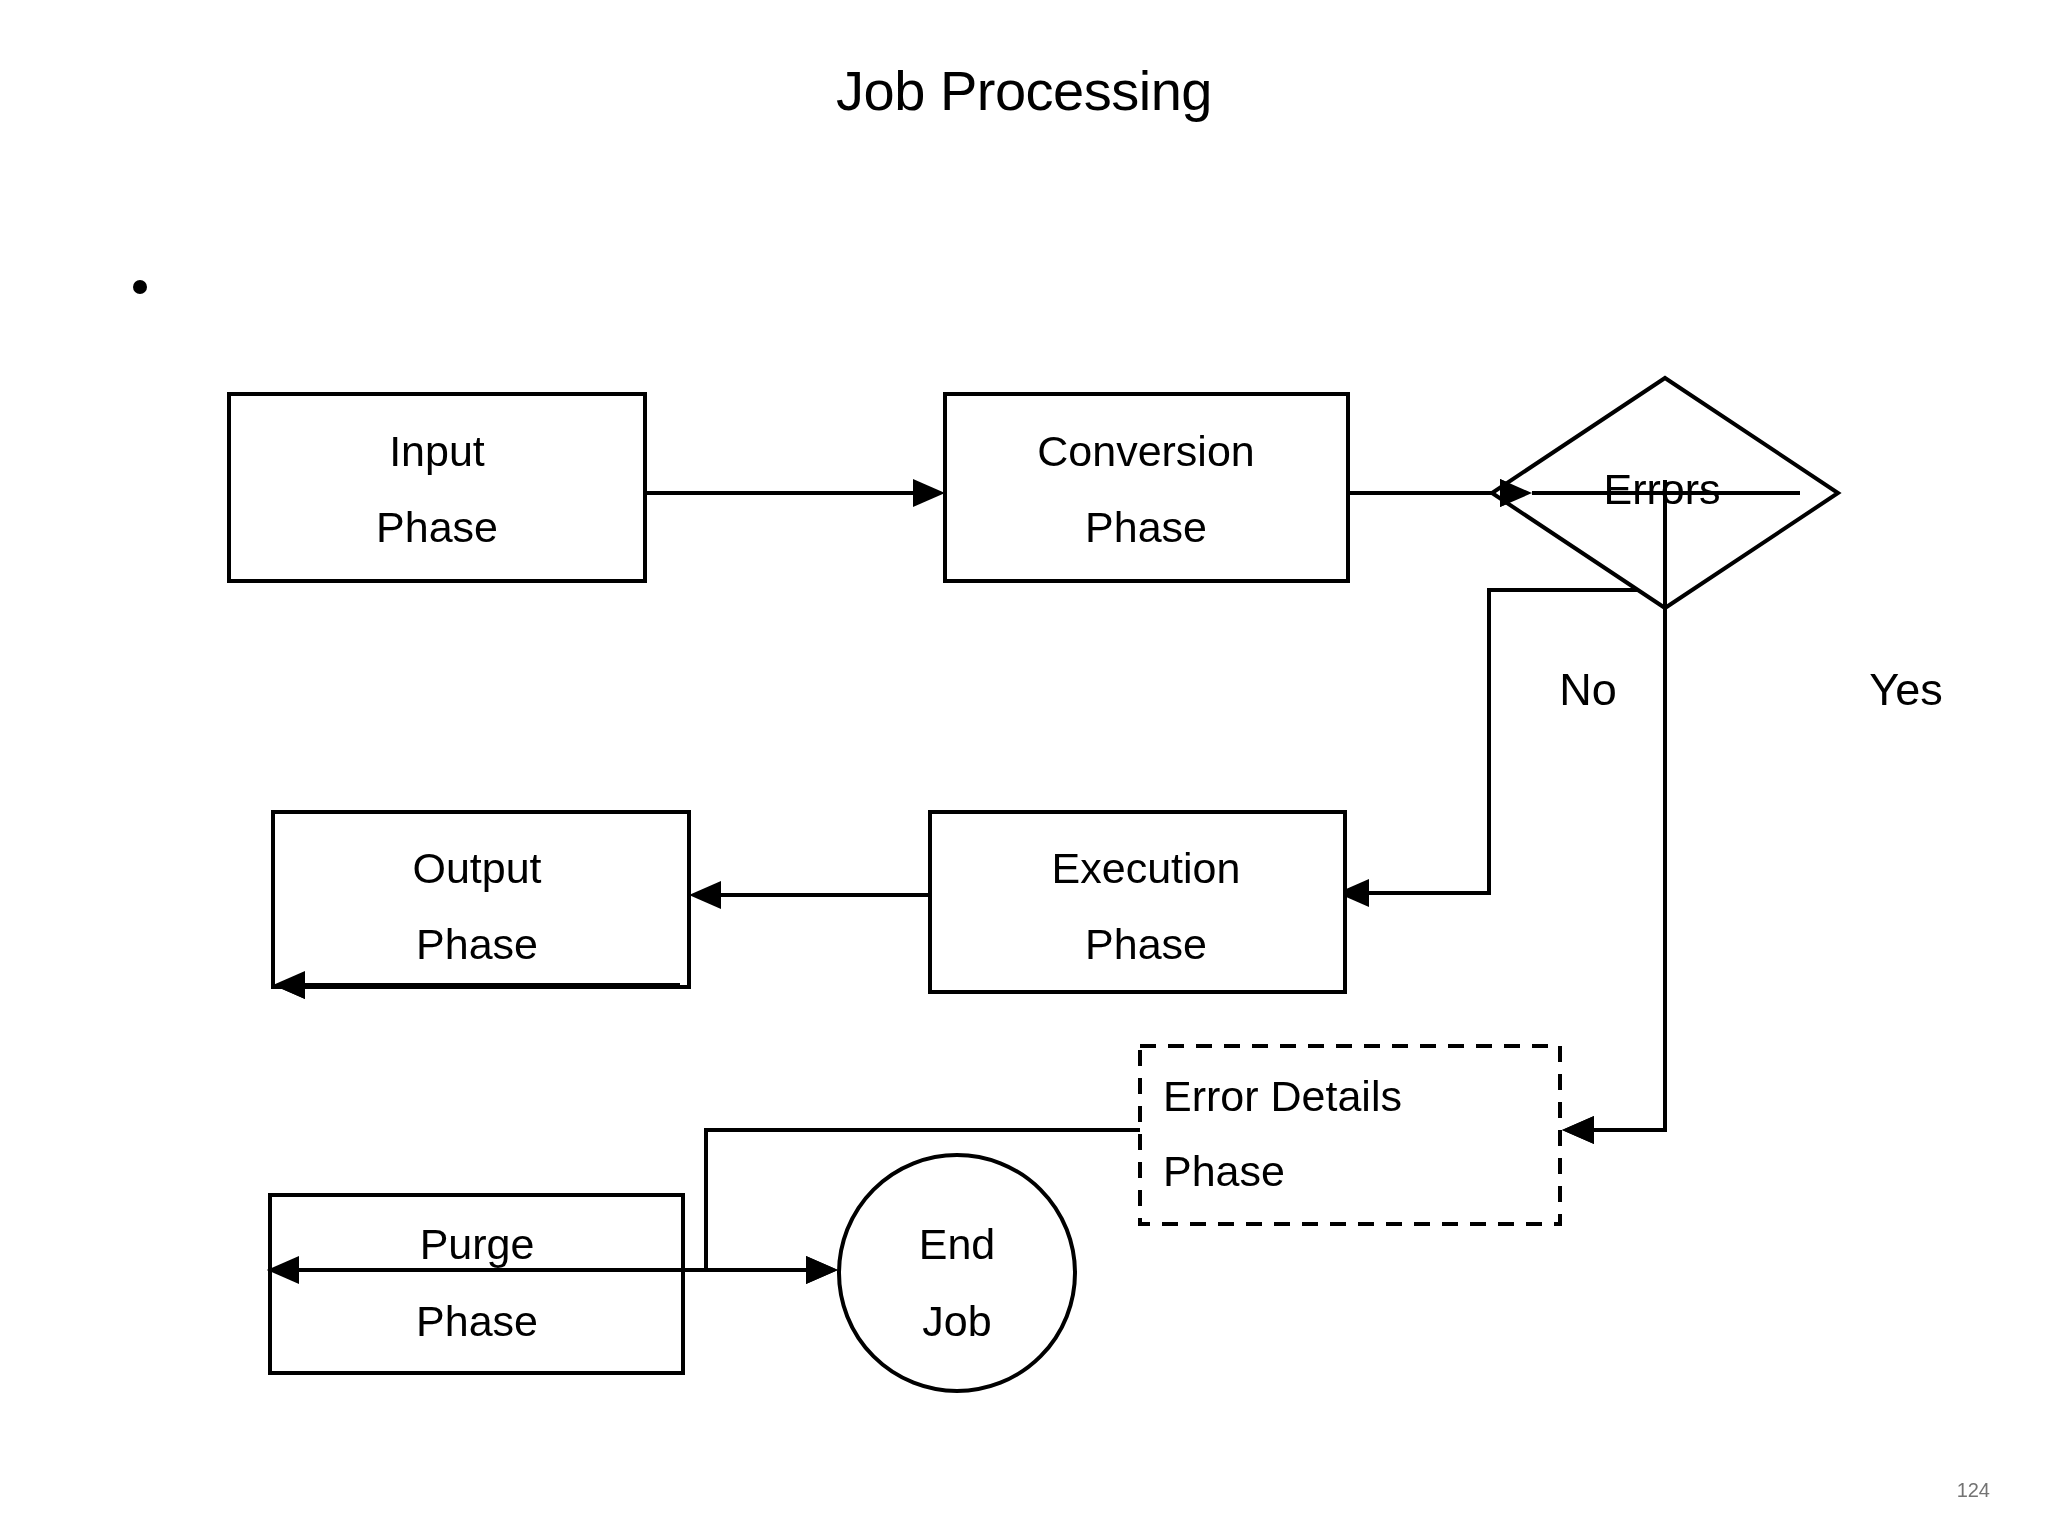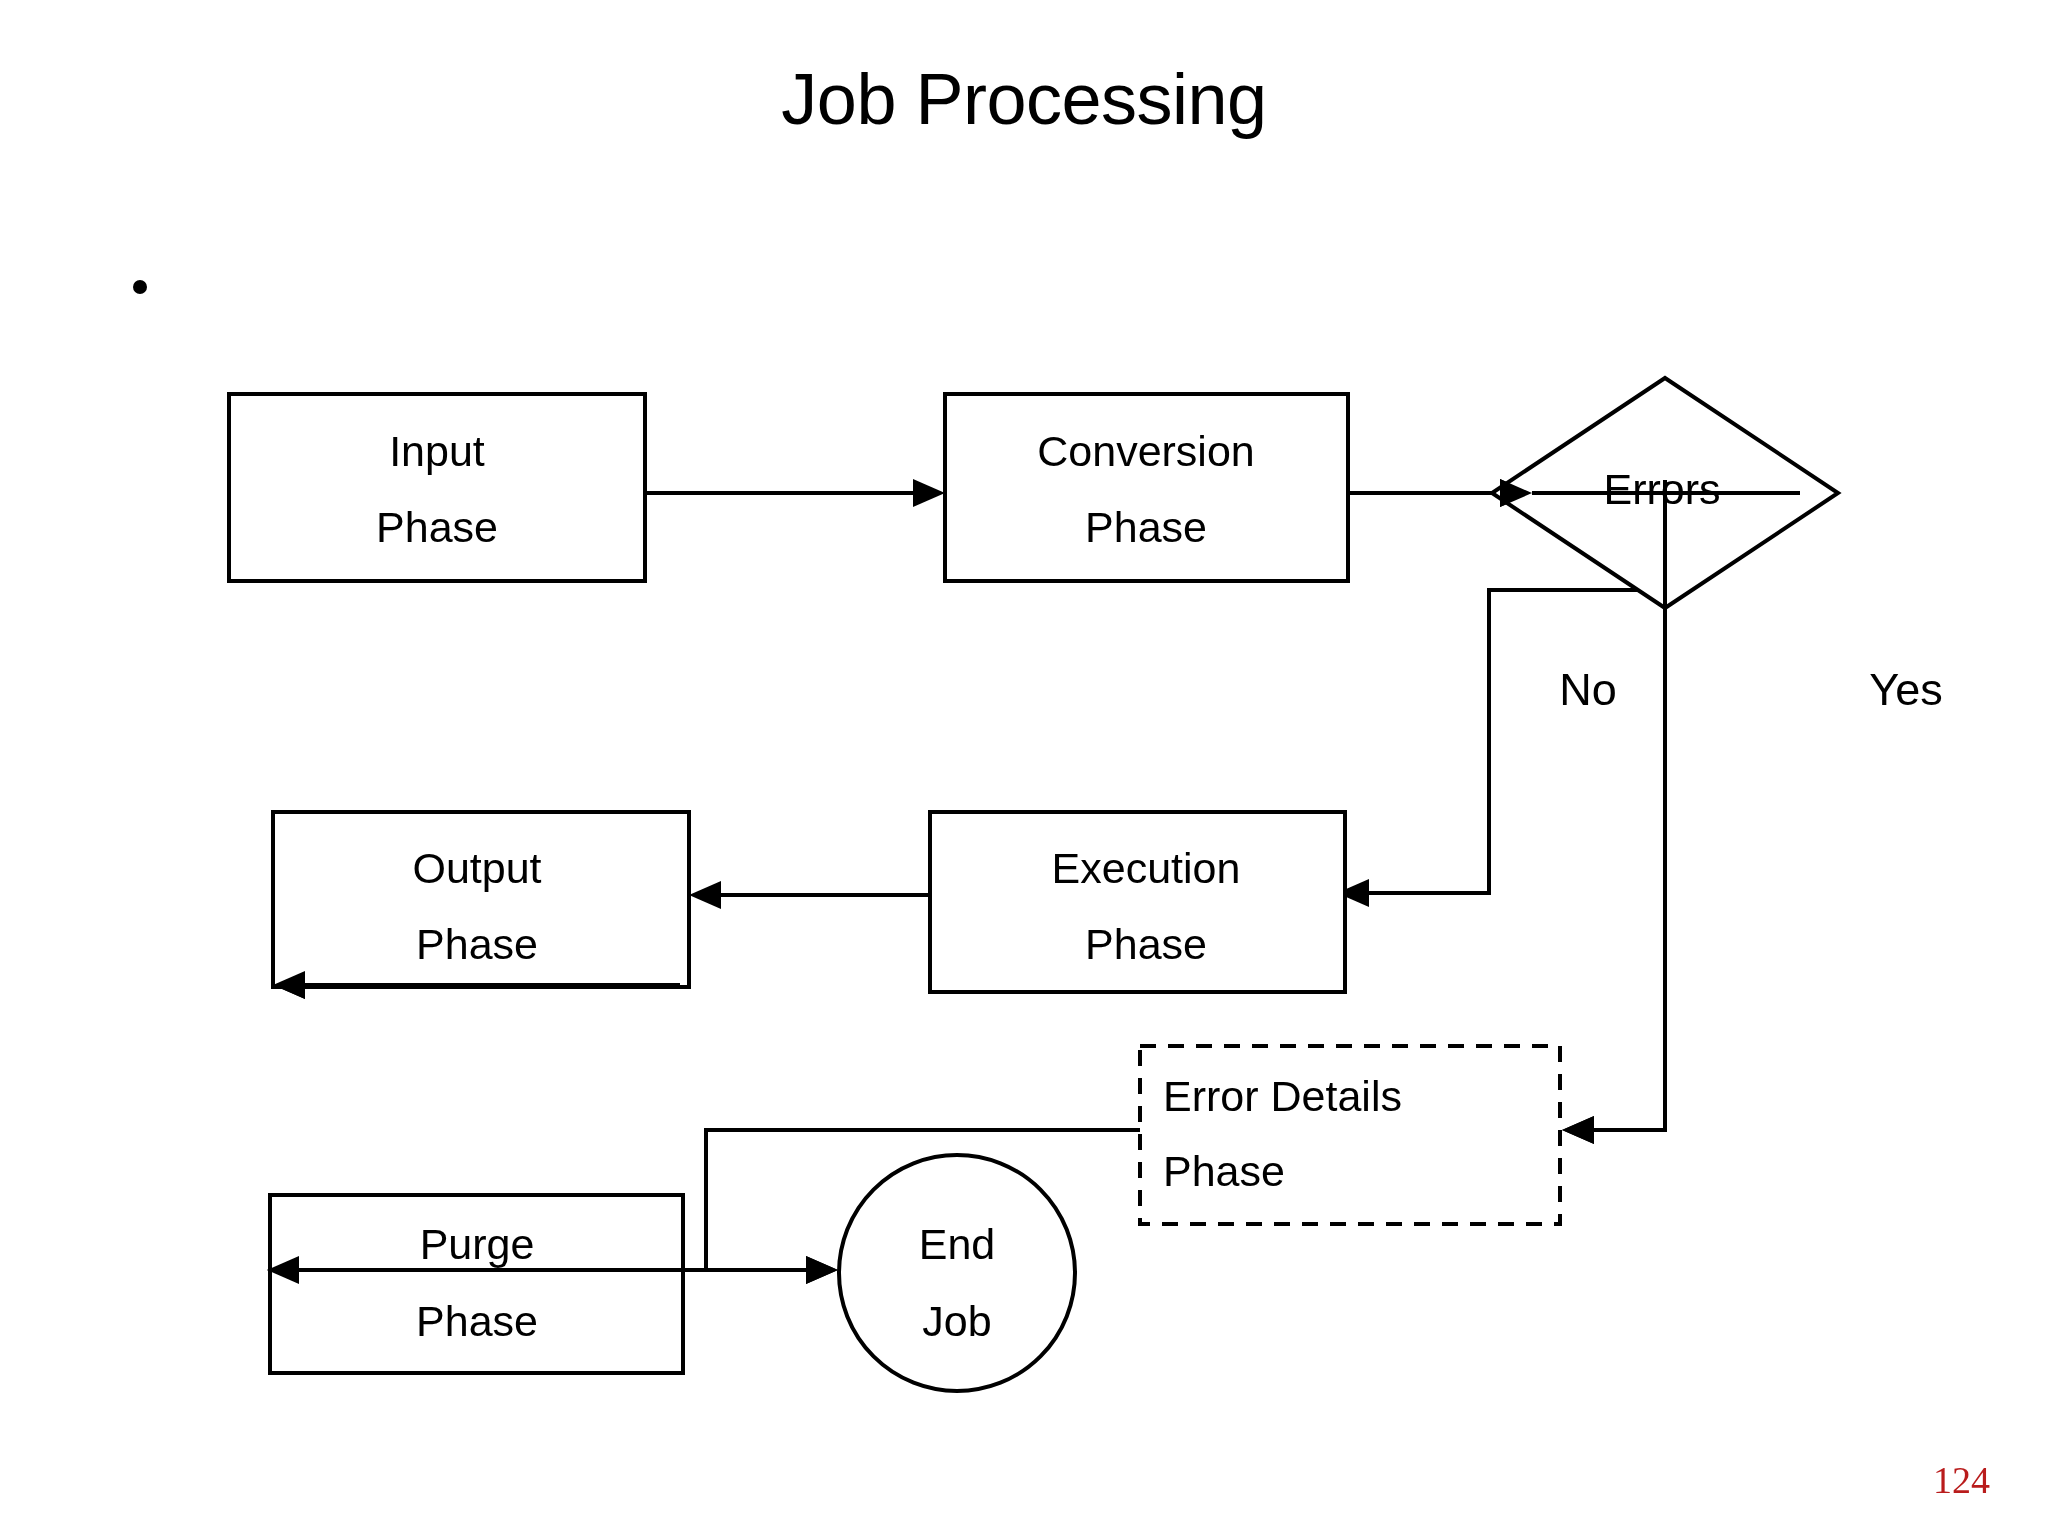--- a/index.html
+++ b/index.html
@@ -22,21 +22,21 @@
   }
 
   
   .slide-title {
     position: absolute;
     left: 0;
     right: 0;
     top: 62px;
     text-align: center;
     font-family: "Liberation Sans", sans-serif;
-    font-size: 72px;
+    font-size: 56px;
     font-weight: 400;
     letter-spacing: -0.5px;
     color: #000000;
     line-height: 1.05;
   }
 
   
   .bullet-marker {
     position: absolute;
     left: 133px;
@@ -98,23 +98,23 @@
     fill: none;
     stroke: #000000;
     stroke-width: 4;
   }
 
   
   .page-number {
     position: absolute;
     right: 58px;
     bottom: 34px;
-    font-family: Liberation Serif, serif;
-    font-size: 38px;
-    color: #b91c1c;
+    font-family: Liberation Sans, sans-serif;
+    font-size: 20px;
+    color: #737373;
   }
 </style>
 </head>
 <body>
 
 <div id="slide">
 
   <div class="slide-title">Job Processing</div>
 
   <div class="bullet-marker"></div>

